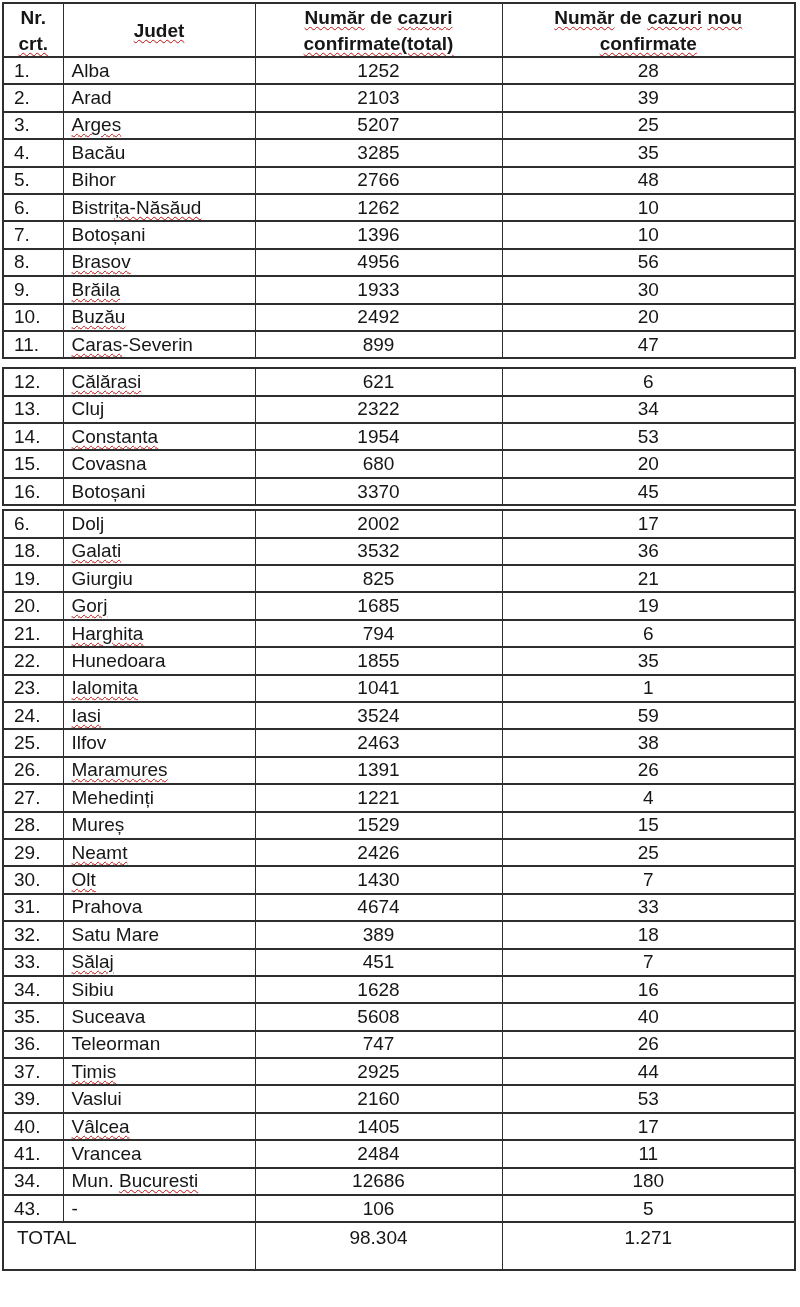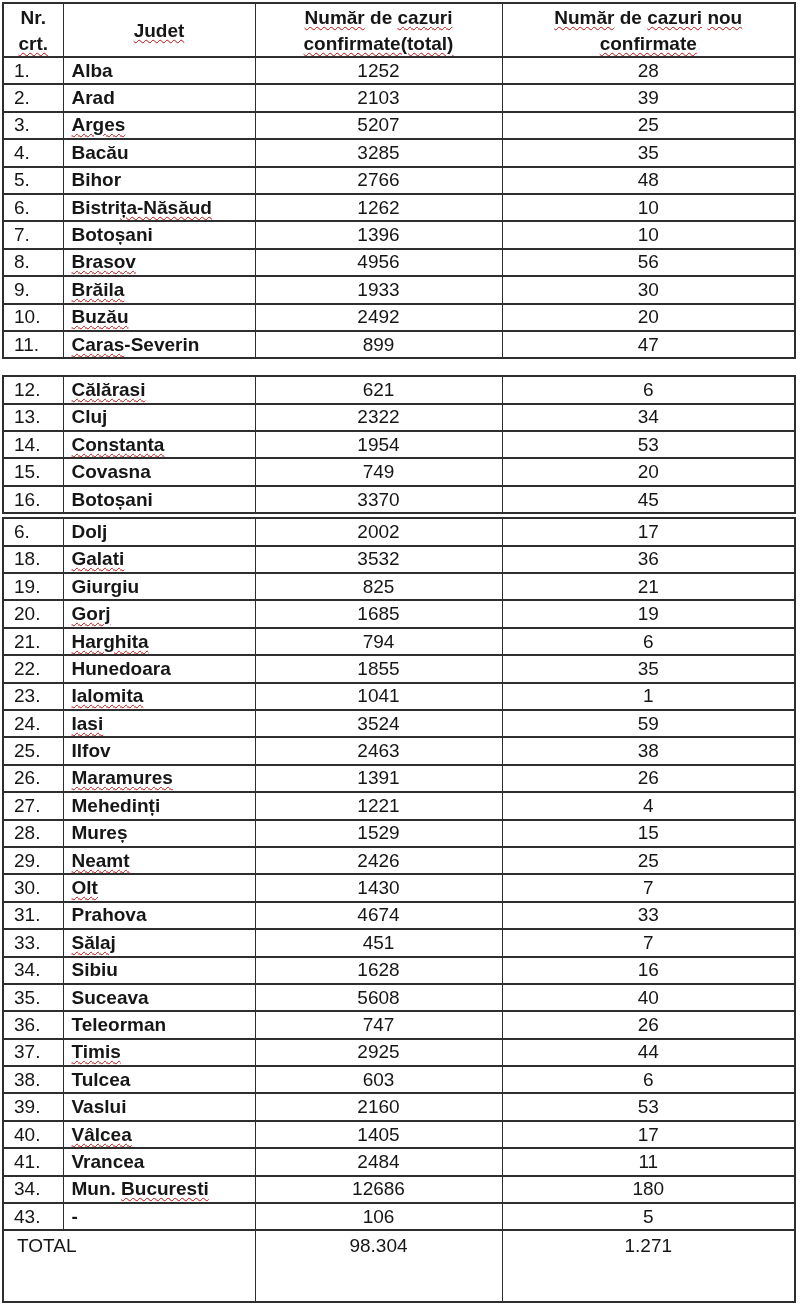--- a/index.html
+++ b/index.html
@@ -9,21 +9,21 @@
     color:var(--ink,#161616);
     -webkit-font-smoothing:antialiased;
   }
   .page{padding:2px 8px 0 2px;border-radius:31px;}
   table{
     border-collapse:collapse;
     table-layout:fixed;
     width:792px;
   }
   table{border:2.5px solid var(--line,#2e2e2e);}
-  #table-root table:nth-of-type(2){margin-top:16px;}
+  #table-root table:nth-of-type(2){margin-top:8px;}
   #table-root table:nth-of-type(3){margin-top:3px;}
   th,td{
     border:1.5px solid var(--line,#2e2e2e);
     border-top-width:2px;
     border-bottom-width:2px;
     box-sizing:border-box;
     font-size:19px;
     padding:0 5px;
     overflow:hidden;
     white-space:nowrap;
@@ -31,24 +31,24 @@
   }
   th{
     font-weight:bold;
     text-align:center;
     height:54px;
     line-height:1.32;
     padding-top:1px;
   }
   td{height:27.4px;}
   td.c-nr{padding-left:10px;text-align:left;}
-  td.c-name{padding-left:8px;text-align:left;font-weight:bold;}
+  td.c-name{padding-left:8px;text-align:left;}
   td.c-num{text-align:center;}
   tr.total-row td{
-    height:72px;
+    height:48px;
     vertical-align:top;
     padding-top:4px;
   }
   tr.total-row td.c-total-label{padding-left:13px;text-align:left;}
   .wavy{
     text-decoration-line:underline;
     text-decoration-style:wavy;
     text-decoration-color:var(--squiggle,#bf1010);
     text-decoration-thickness:1px;
     text-underline-offset:2px;
@@ -177,21 +177,21 @@
           </tr>
           <tr>
             <td class="c-nr">14.</td>
             <td class="c-name"><span class="wavy">Constanta</span></td>
             <td class="c-num">1954</td>
             <td class="c-num">53</td>
           </tr>
           <tr>
             <td class="c-nr">15.</td>
             <td class="c-name"><span>Covasna</span></td>
-            <td class="c-num">749</td>
+            <td class="c-num">680</td>
             <td class="c-num">20</td>
           </tr>
           <tr>
             <td class="c-nr">16.</td>
             <td class="c-name"><span>Botoșani</span></td>
             <td class="c-num">3370</td>
             <td class="c-num">45</td>
           </tr>
         </tbody>
       </table>
@@ -287,20 +287,26 @@
             <td class="c-num">1430</td>
             <td class="c-num">7</td>
           </tr>
           <tr>
             <td class="c-nr">31.</td>
             <td class="c-name"><span>Prahova</span></td>
             <td class="c-num">4674</td>
             <td class="c-num">33</td>
           </tr>
           <tr>
+            <td class="c-nr">32.</td>
+            <td class="c-name"><span>Satu Mare</span></td>
+            <td class="c-num">389</td>
+            <td class="c-num">18</td>
+          </tr>
+          <tr>
             <td class="c-nr">33.</td>
             <td class="c-name"><span class="wavy">Sălaj</span></td>
             <td class="c-num">451</td>
             <td class="c-num">7</td>
           </tr>
           <tr>
             <td class="c-nr">34.</td>
             <td class="c-name"><span>Sibiu</span></td>
             <td class="c-num">1628</td>
             <td class="c-num">16</td>
@@ -315,26 +321,20 @@
             <td class="c-nr">36.</td>
             <td class="c-name"><span>Teleorman</span></td>
             <td class="c-num">747</td>
             <td class="c-num">26</td>
           </tr>
           <tr>
             <td class="c-nr">37.</td>
             <td class="c-name"><span class="wavy">Timis</span></td>
             <td class="c-num">2925</td>
             <td class="c-num">44</td>
-          </tr>
-          <tr>
-            <td class="c-nr">38.</td>
-            <td class="c-name"><span>Tulcea</span></td>
-            <td class="c-num">603</td>
-            <td class="c-num">6</td>
           </tr>
           <tr>
             <td class="c-nr">39.</td>
             <td class="c-name"><span>Vaslui</span></td>
             <td class="c-num">2160</td>
             <td class="c-num">53</td>
           </tr>
           <tr>
             <td class="c-nr">40.</td>
             <td class="c-name"><span class="wavy">Vâlcea</span></td>

